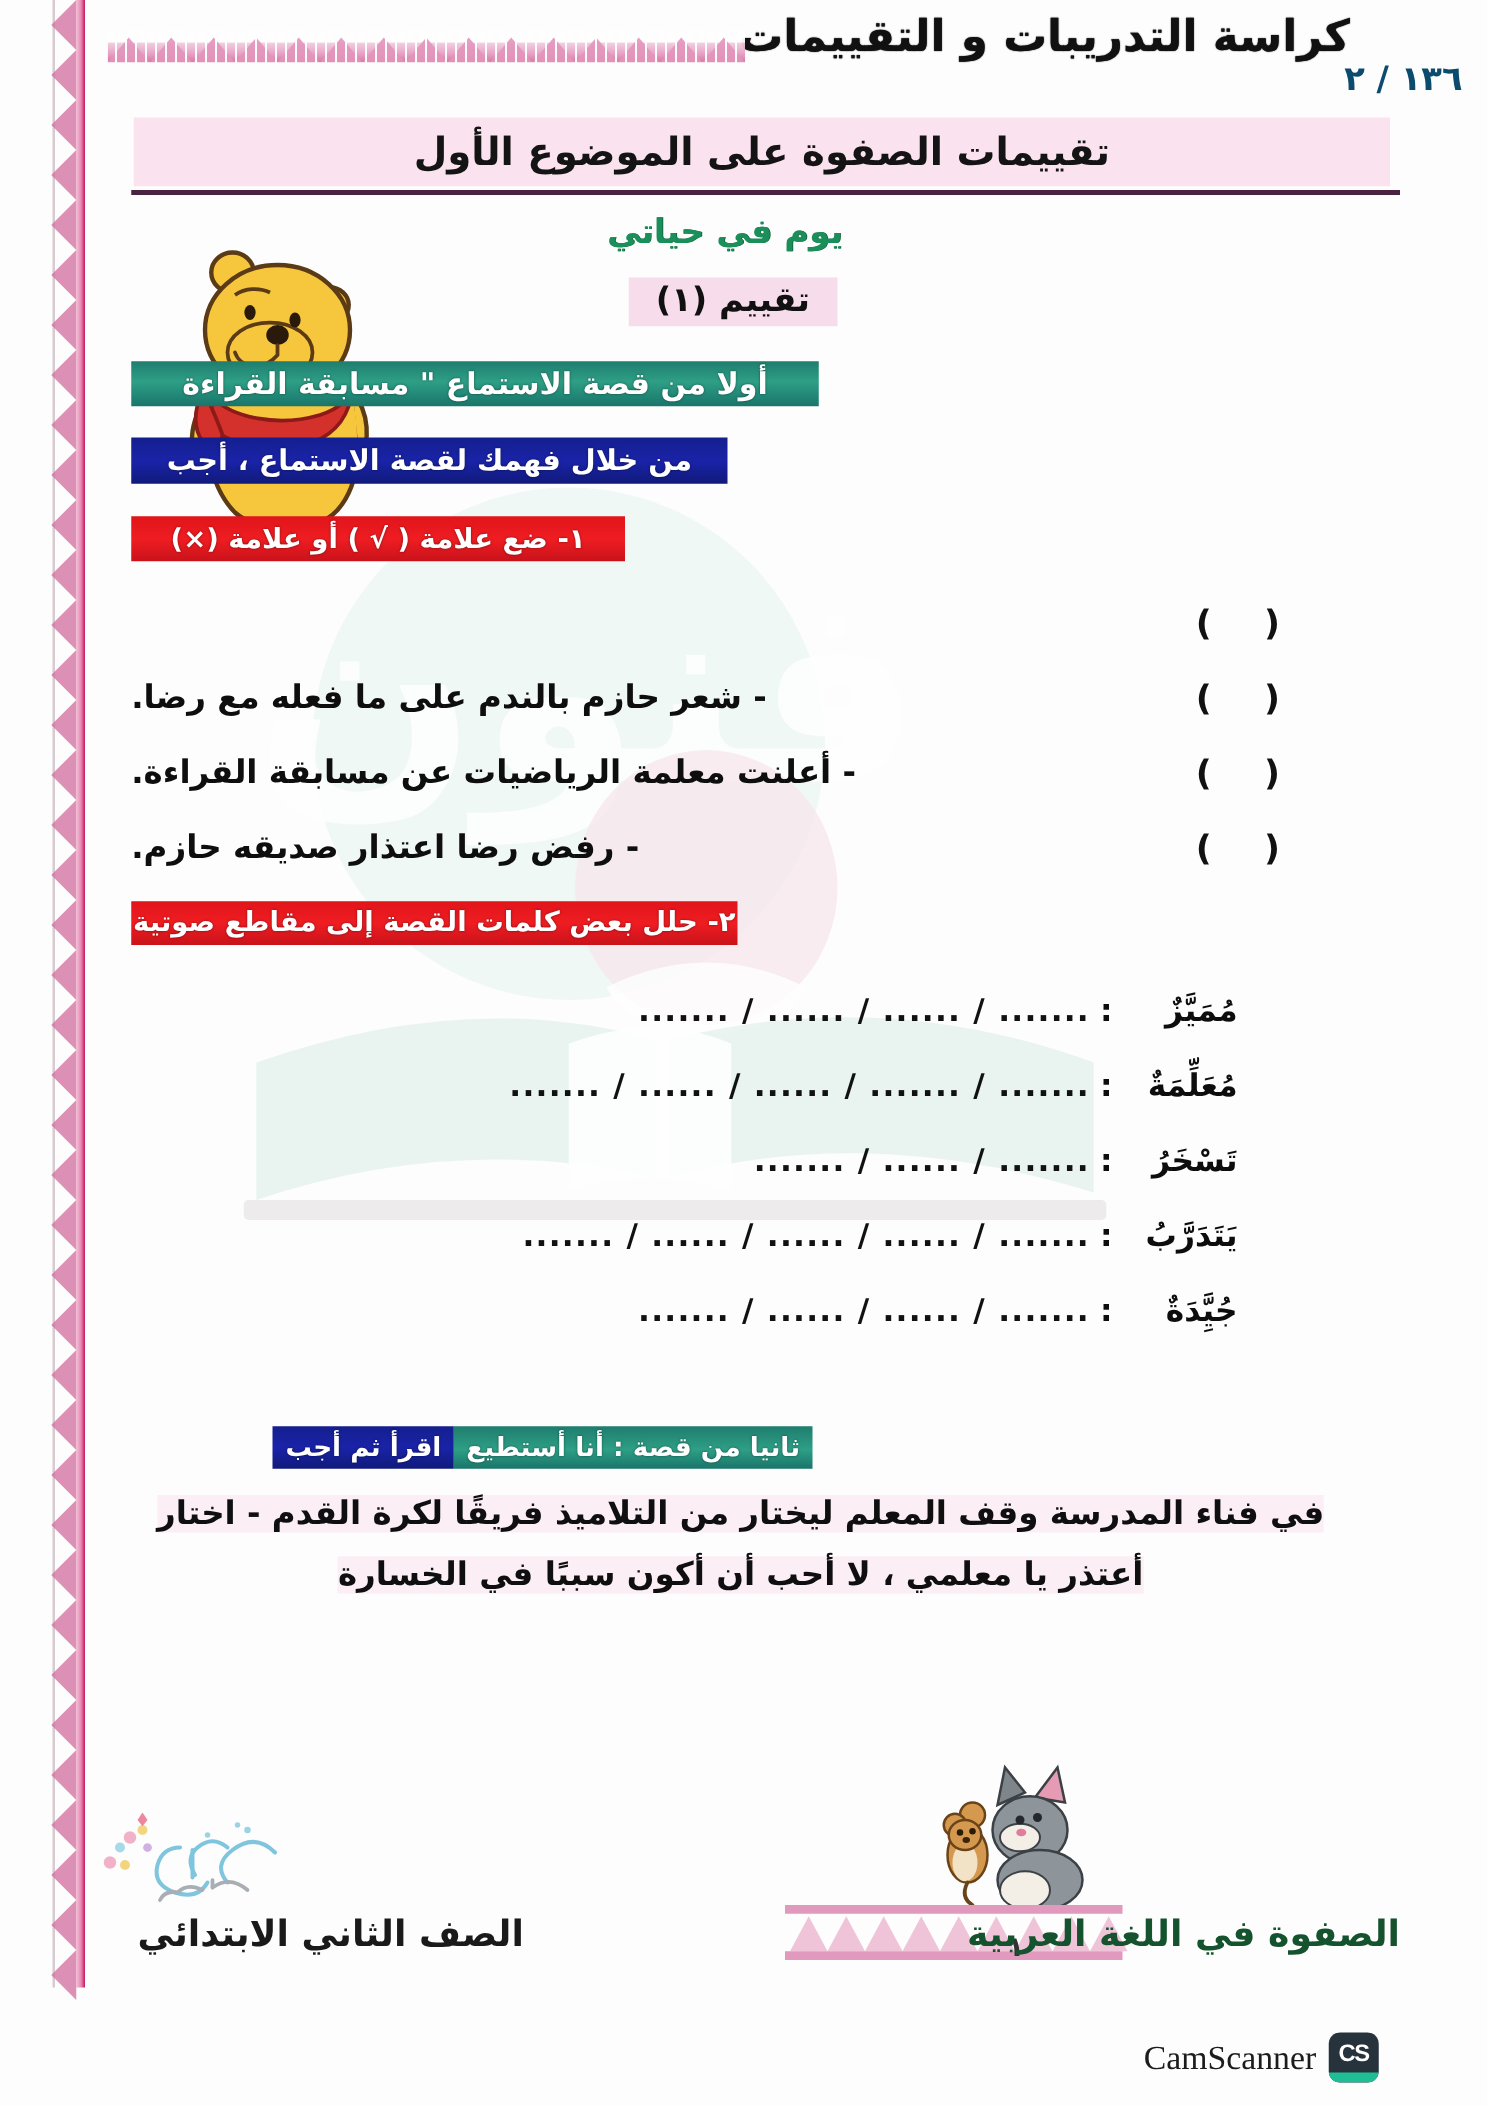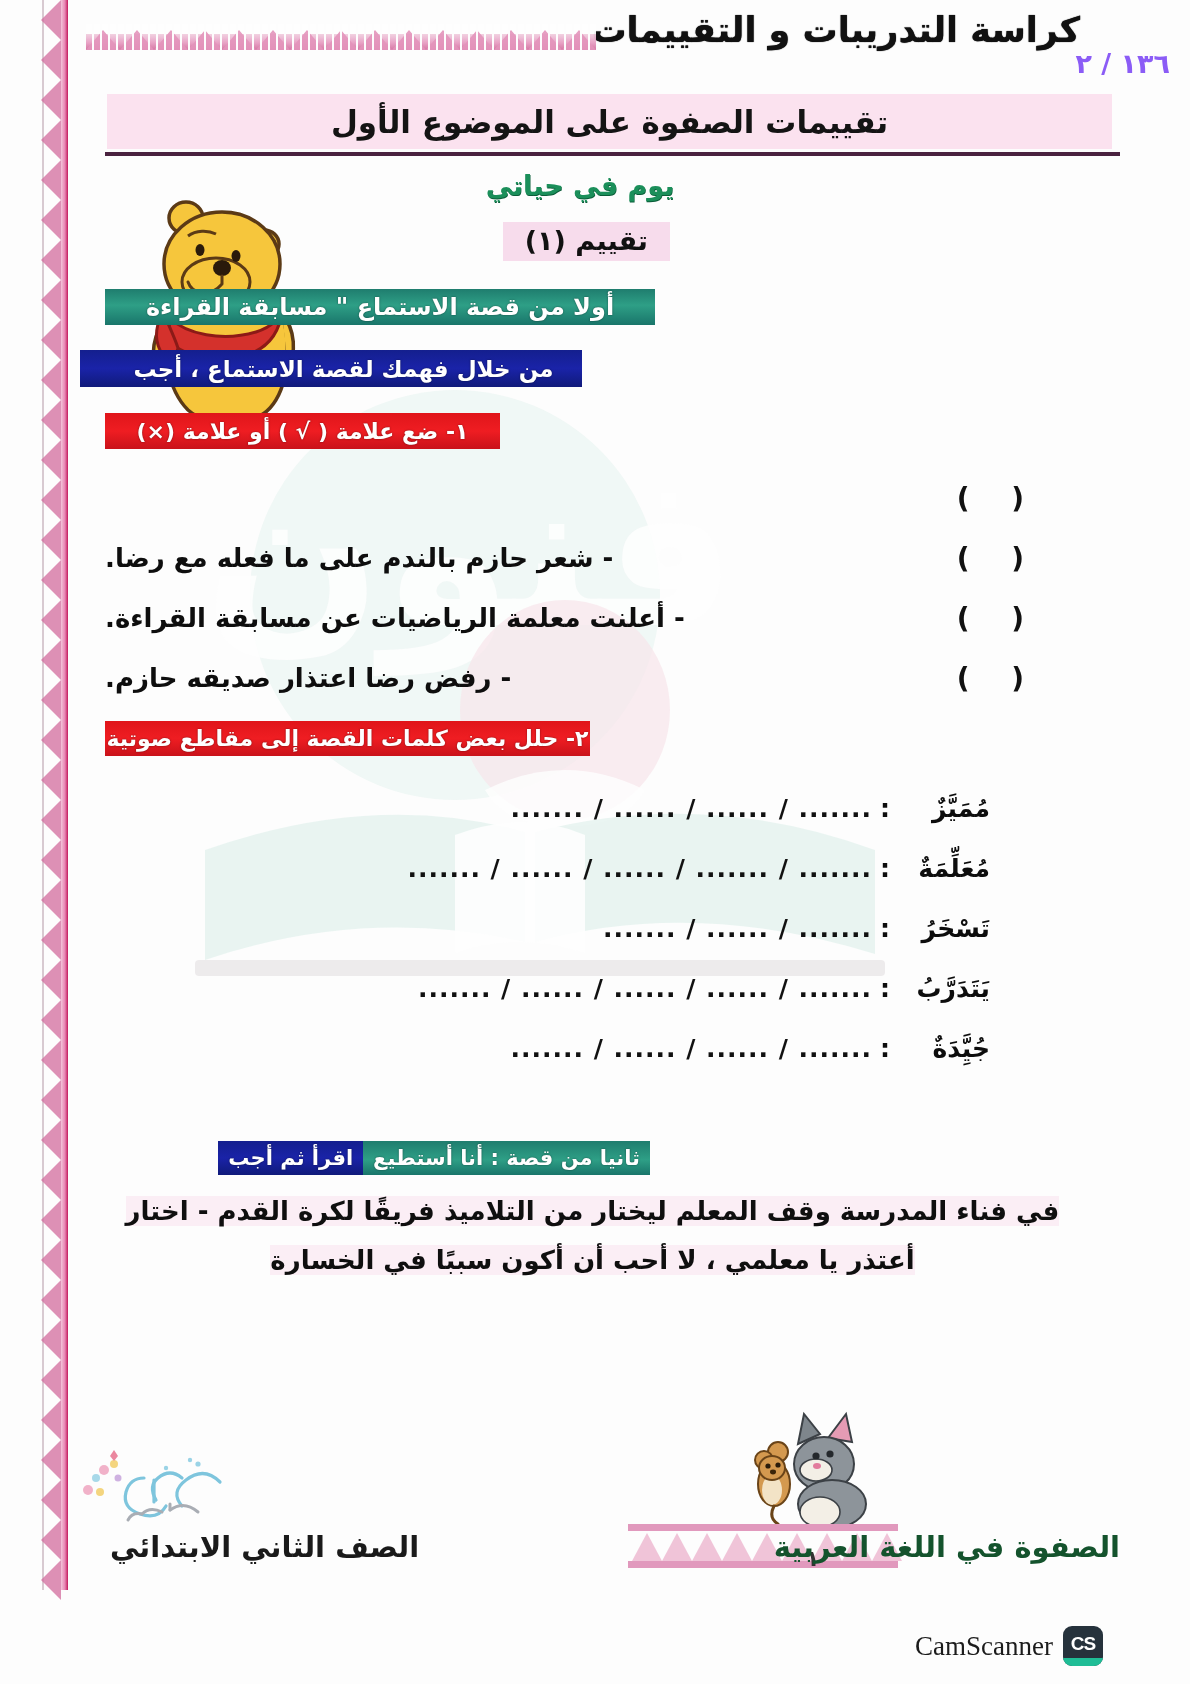--- a/index.html
+++ b/index.html
@@ -58,21 +58,21 @@
   .head-ribbon .tri{
     position:absolute;bottom:0;width:0;height:0;
     border-left:17px solid transparent;border-right:17px solid transparent;
     border-bottom:20px solid #e28fb8;opacity:.9;
   }
   .head-ribbon .bar{
     position:absolute;bottom:-6px;left:0;width:100%;height:5px;background:#d4749f;
   }
   .page-num{
     position:absolute;right:20px;top:48px;
-    font-size:27px;font-weight:bold;color:#8b5cf6;letter-spacing:2px;
+    font-size:27px;font-weight:bold;color:#0c4a6e;letter-spacing:2px;
   }
 
   
   .title-banner{
     position:absolute;right:78px;top:94px;width:1005px;height:55px;
     background:#fbe2ef;
     display:flex;align-items:center;justify-content:center;
   }
   .title-banner span{
     font-size:31px;font-weight:bold;color:#141414;letter-spacing:-0.5px;
@@ -104,21 +104,21 @@
   .banner{
     position:absolute;display:flex;align-items:center;justify-content:center;
     font-weight:bold;color:#fff;white-space:nowrap;
     text-shadow:0 0 2px rgba(0,0,0,.5);
   }
   .b-teal{background:linear-gradient(to bottom,#1f7d6e 0%,#2e9f86 45%,#19756a 100%);}
   .b-navy{background:linear-gradient(to bottom,#141f8e 0%,#1a23a8 50%,#101a7a 100%);}
   .b-red{background:linear-gradient(to bottom,#e0151a 0%,#ef1d22 50%,#c9121a 100%);}
 
   .banner-1{right:535px;top:289px;width:550px;height:36px;font-size:24px;}
-  .banner-2{right:608px;top:350px;width:477px;height:37px;font-size:23px;padding-left:25px;}
+  .banner-2{right:608px;top:350px;width:477px;height:37px;font-size:23px;}
   .banner-3{right:690px;top:413px;width:395px;height:36px;font-size:22px;}
   .banner-4{right:600px;top:721px;width:485px;height:35px;font-size:22px;}
 
   
   .banner-split{position:absolute;right:540px;top:1141px;display:flex;height:34px;}
   .banner-split .seg{display:flex;align-items:center;justify-content:center;
     font-weight:bold;color:#fff;font-size:21px;white-space:nowrap;padding:0 10px;
     text-shadow:0 0 2px rgba(0,0,0,.5);}
   .banner-split .seg-teal{background:linear-gradient(to bottom,#1f7d6e,#2e9f86 55%,#19756a);}
   .banner-split .seg-navy{background:linear-gradient(to bottom,#141f8e,#1a23a8 50%,#101a7a);}

